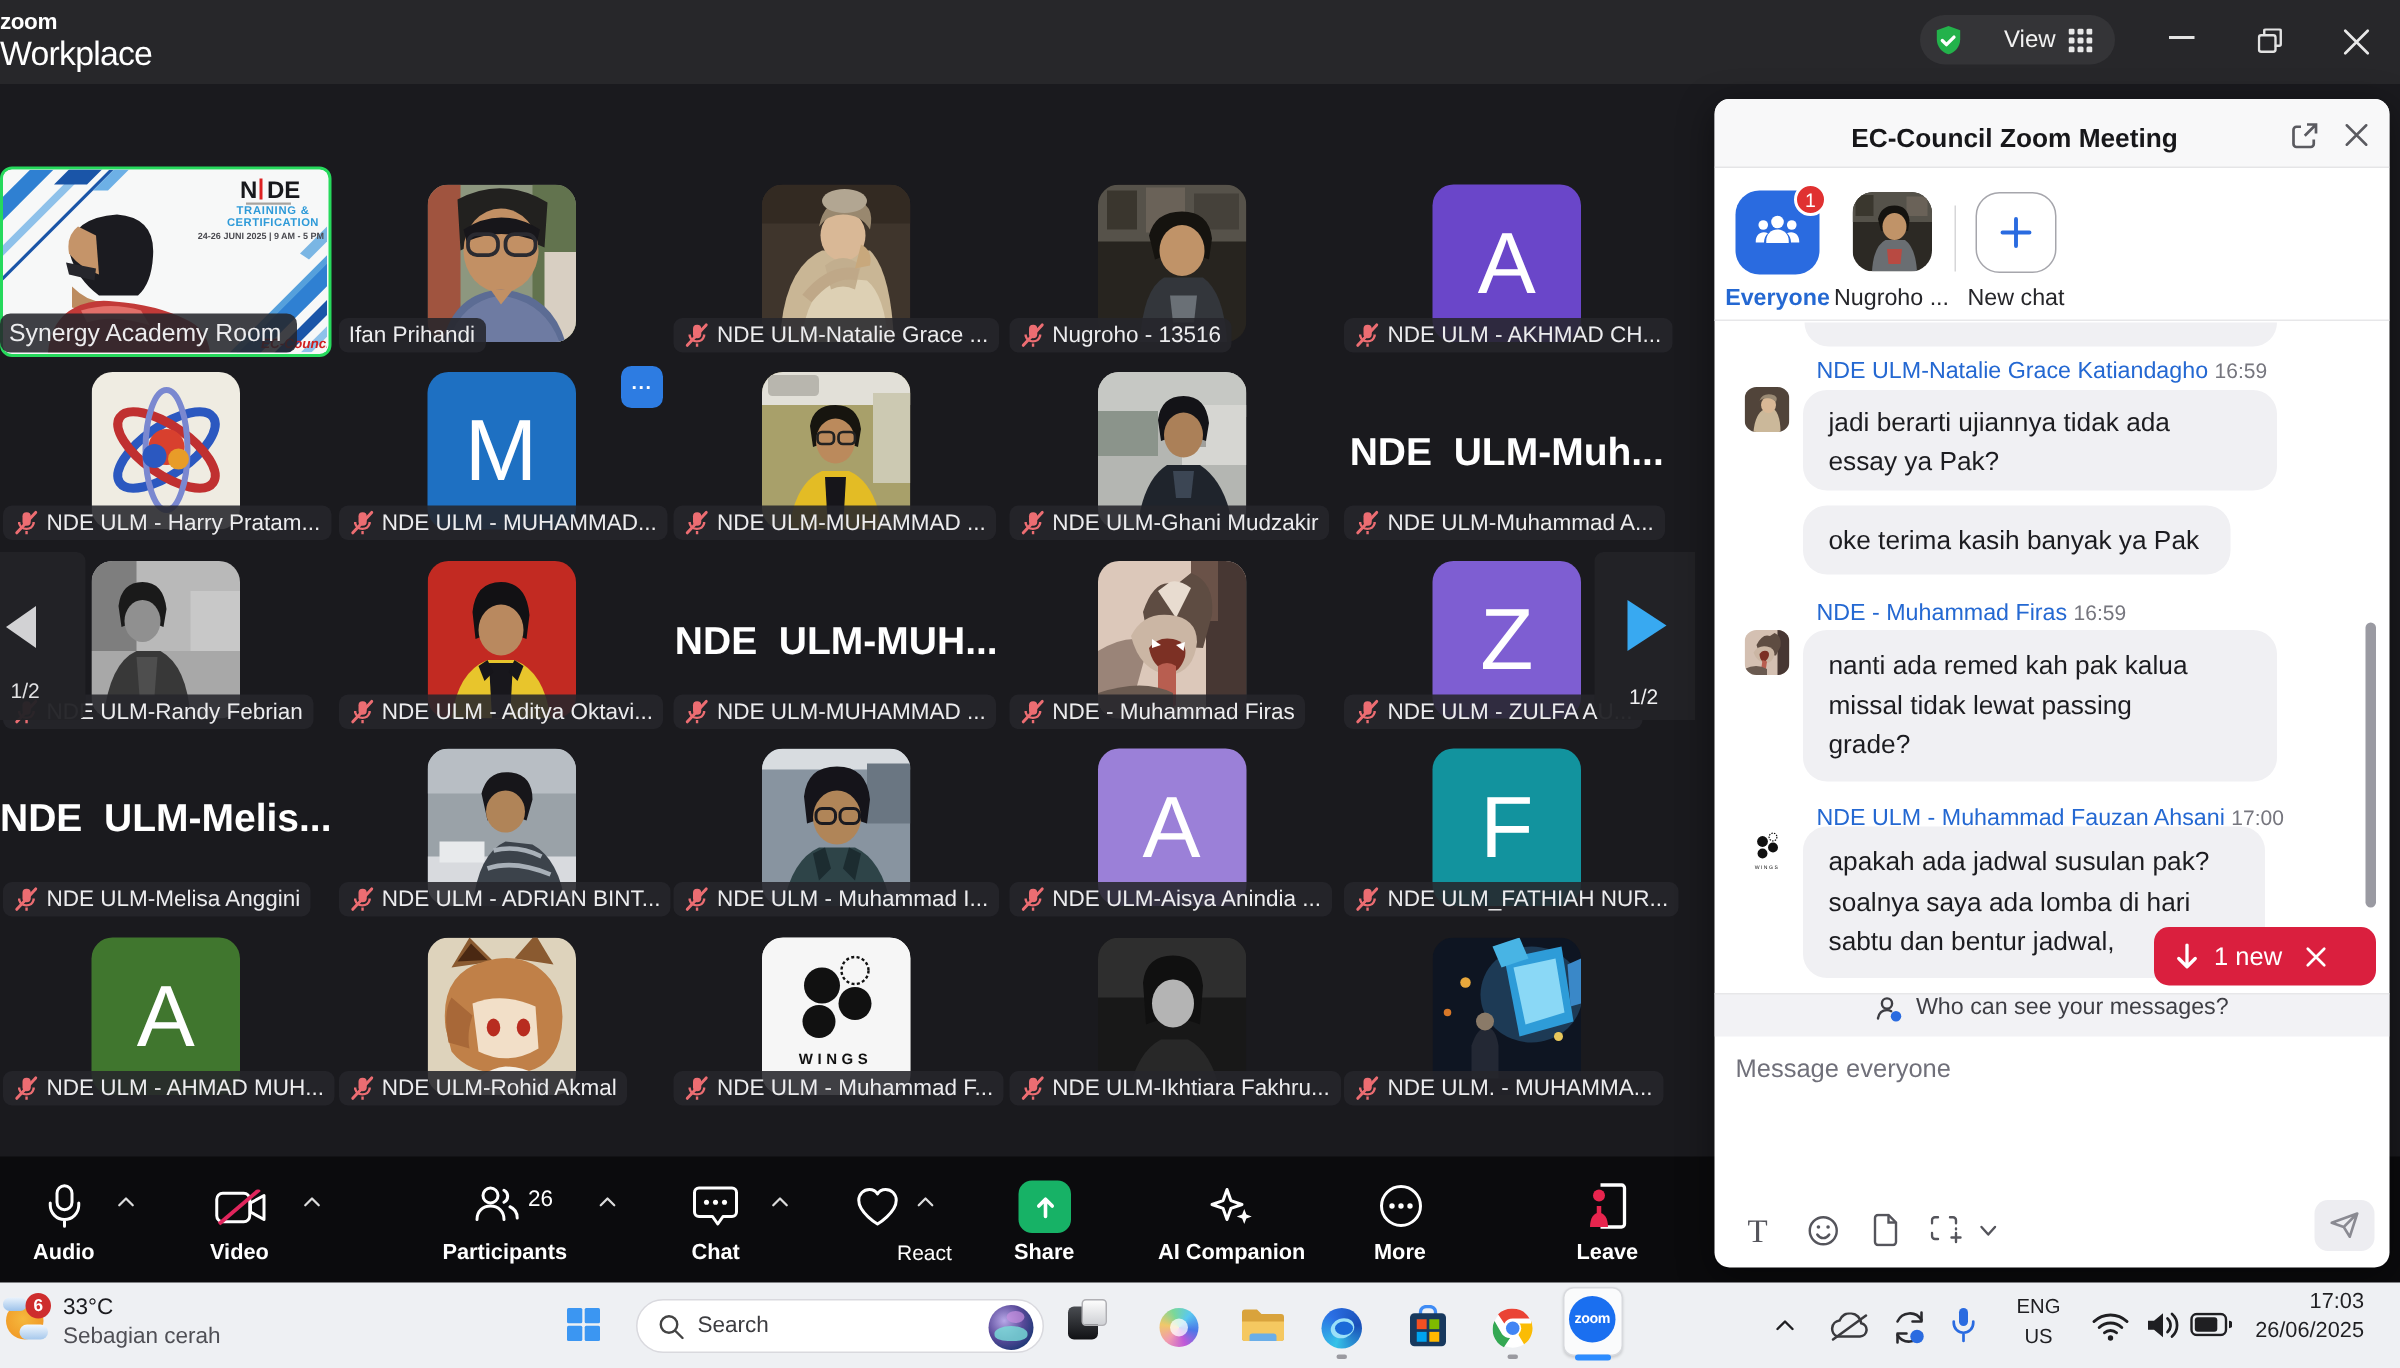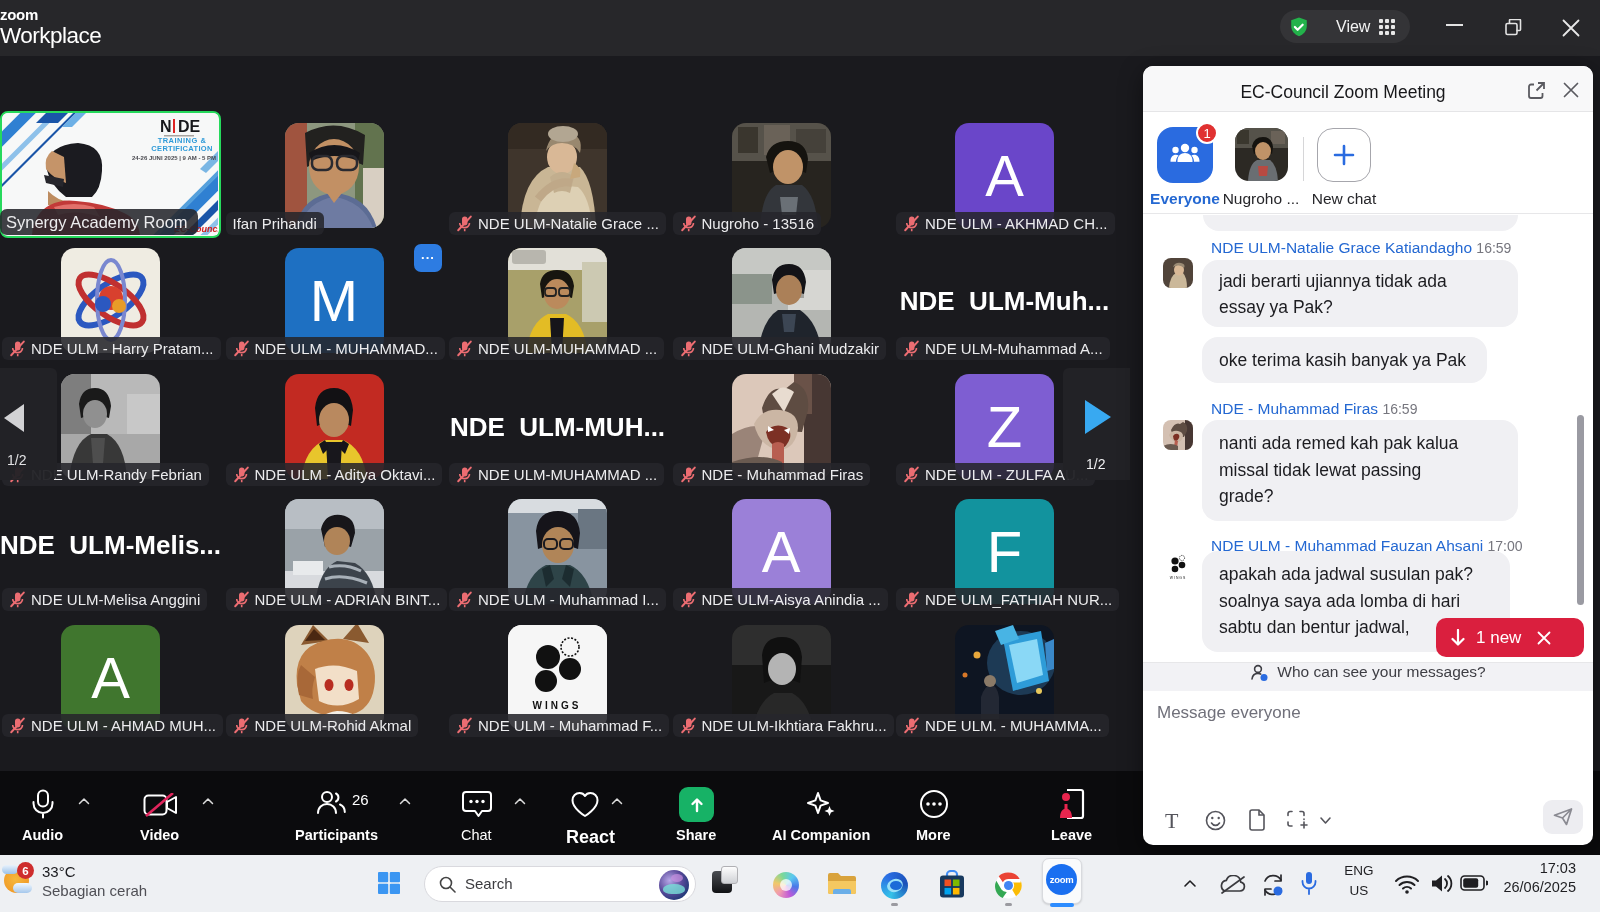--- a/index.html
+++ b/index.html
@@ -494,29 +494,29 @@
     </svg>
 
   <svg class="abs" style="left:461px;top:19px" width="32" height="28" viewBox="0 0 32 28">
       <path d="M5 2h22a3 3 0 0 1 3 3v13a3 3 0 0 1-3 3h-6l-3.5 5-3.5-5H5a3 3 0 0 1-3-3V5a3 3 0 0 1 3-3z" fill="none" stroke="#fff" stroke-width="2" stroke-linejoin="round"></path>
       <g fill="#fff">
         <circle cx="10" cy="11.5" r="1.7"></circle>
         <circle cx="16" cy="11.5" r="1.7"></circle>
         <circle cx="22" cy="11.5" r="1.7"></circle>
       </g>
     </svg>
-  <div class="abs" style="left:461px;top:56px;color:#fff;font-size:14.5px;font-weight:normal">Chat</div>
+  <div class="abs" style="left:461px;top:56px;color:#fff;font-size:14.5px;font-weight:bold">Chat</div>
   <svg class="abs" style="left:514px;top:26px" width="12" height="8" viewBox="0 0 12 8">
       <path d="M1.5 6.5L6 2l4.5 4.5" fill="none" stroke="#dcdcdc" stroke-width="1.5" stroke-linecap="round" stroke-linejoin="round"></path>
     </svg>
 
   <svg class="abs" style="left:570px;top:20px" width="30" height="27" viewBox="0 0 30 27">
       <path d="M15 25S2.5 17.5 2.5 9.2C2.5 5 5.8 2 9.6 2c2.3 0 4.3 1.1 5.4 3 1.1-1.9 3.1-3 5.4-3 3.8 0 7.1 3 7.1 7.2C27.5 17.5 15 25 15 25z" fill="none" stroke="#fff" stroke-width="2" stroke-linejoin="round"></path>
     </svg>
-  <div class="abs" style="left:566px;top:56px;color:#fff;font-size:18px;font-weight:bold">React</div>
+  <div class="abs" style="left:598px;top:56px;color:#fff;font-size:14px;font-weight:normal">React</div>
   <svg class="abs" style="left:611px;top:26px" width="12" height="8" viewBox="0 0 12 8">
       <path d="M1.5 6.5L6 2l4.5 4.5" fill="none" stroke="#dcdcdc" stroke-width="1.5" stroke-linecap="round" stroke-linejoin="round"></path>
     </svg>
 
   <div class="abs" style="left:679px;top:16px;width:35px;height:35px;background:#17b266;border-radius:9px">
     <svg style="position:absolute;left:7.5px;top:7.5px" width="20" height="20" viewBox="0 0 20 20">
         <path d="M10 16V5M5.5 9L10 4.5 14.5 9" fill="none" stroke="#fff" stroke-width="2.4" stroke-linecap="round" stroke-linejoin="round"></path>
       </svg>
   </div>
   <div class="abs" style="left:676px;top:56px;color:#fff;font-size:14.5px;font-weight:bold">Share</div>
@@ -541,21 +541,21 @@
       <path d="M12 2h14a2 2 0 0 1 2 2v24a2 2 0 0 1-2 2H12" fill="none" stroke="#fff" stroke-width="2.2"></path>
       <circle cx="11" cy="9" r="4" fill="#e8254e"></circle>
       <path d="M5 30c0-6 2.5-9.5 6-9.5s6 3.5 6 9.5" fill="#e8254e"></path>
       <path d="M11 22v-6" stroke="#e8254e" stroke-width="3"></path>
     </svg>
   <div class="abs" style="left:1051px;top:56px;color:#fff;font-size:14.5px;font-weight:bold">Leave</div>
 </div>
 <div id="chat">
 
   <div class="abs" style="left:0;top:0;width:450px;height:46px;background:#f8f8f9;border-bottom:1px solid #e5e5e7"></div>
-  <div class="abs" style="left:0;top:16px;width:400px;text-align:center;font-size:17.5px;font-weight:normal;color:#17171a">EC-Council Zoom Meeting</div>
+  <div class="abs" style="left:0;top:16px;width:400px;text-align:center;font-size:17.5px;font-weight:bold;color:#17171a">EC-Council Zoom Meeting</div>
   <svg class="abs" style="left:384px;top:15px" width="19" height="19" viewBox="0 0 19 19">
       <path d="M7 3.5H4a2 2 0 0 0-2 2V15a2 2 0 0 0 2 2h9.5a2 2 0 0 0 2-2v-3" fill="none" stroke="#5a5a60" stroke-width="1.8"></path>
       <path d="M11 2h6v6M16.5 2.5L9.5 9.5" fill="none" stroke="#5a5a60" stroke-width="1.8"></path>
     </svg>
   <svg class="abs" style="left:420px;top:16px" width="16" height="16" viewBox="0 0 16 16">
       <path d="M1.5 1.5l13 13M14.5 1.5l-13 13" stroke="#5a5a60" stroke-width="1.7" stroke-linecap="round"></path>
     </svg>
 
   <div class="abs" style="left:0;top:46px;width:450px;height:102px;background:#fff;border-bottom:1px solid #e7e7e9"></div>
   <div class="abs" style="left:14px;top:61px;width:56px;height:56px;background:#2a6be0;border-radius:16px">

